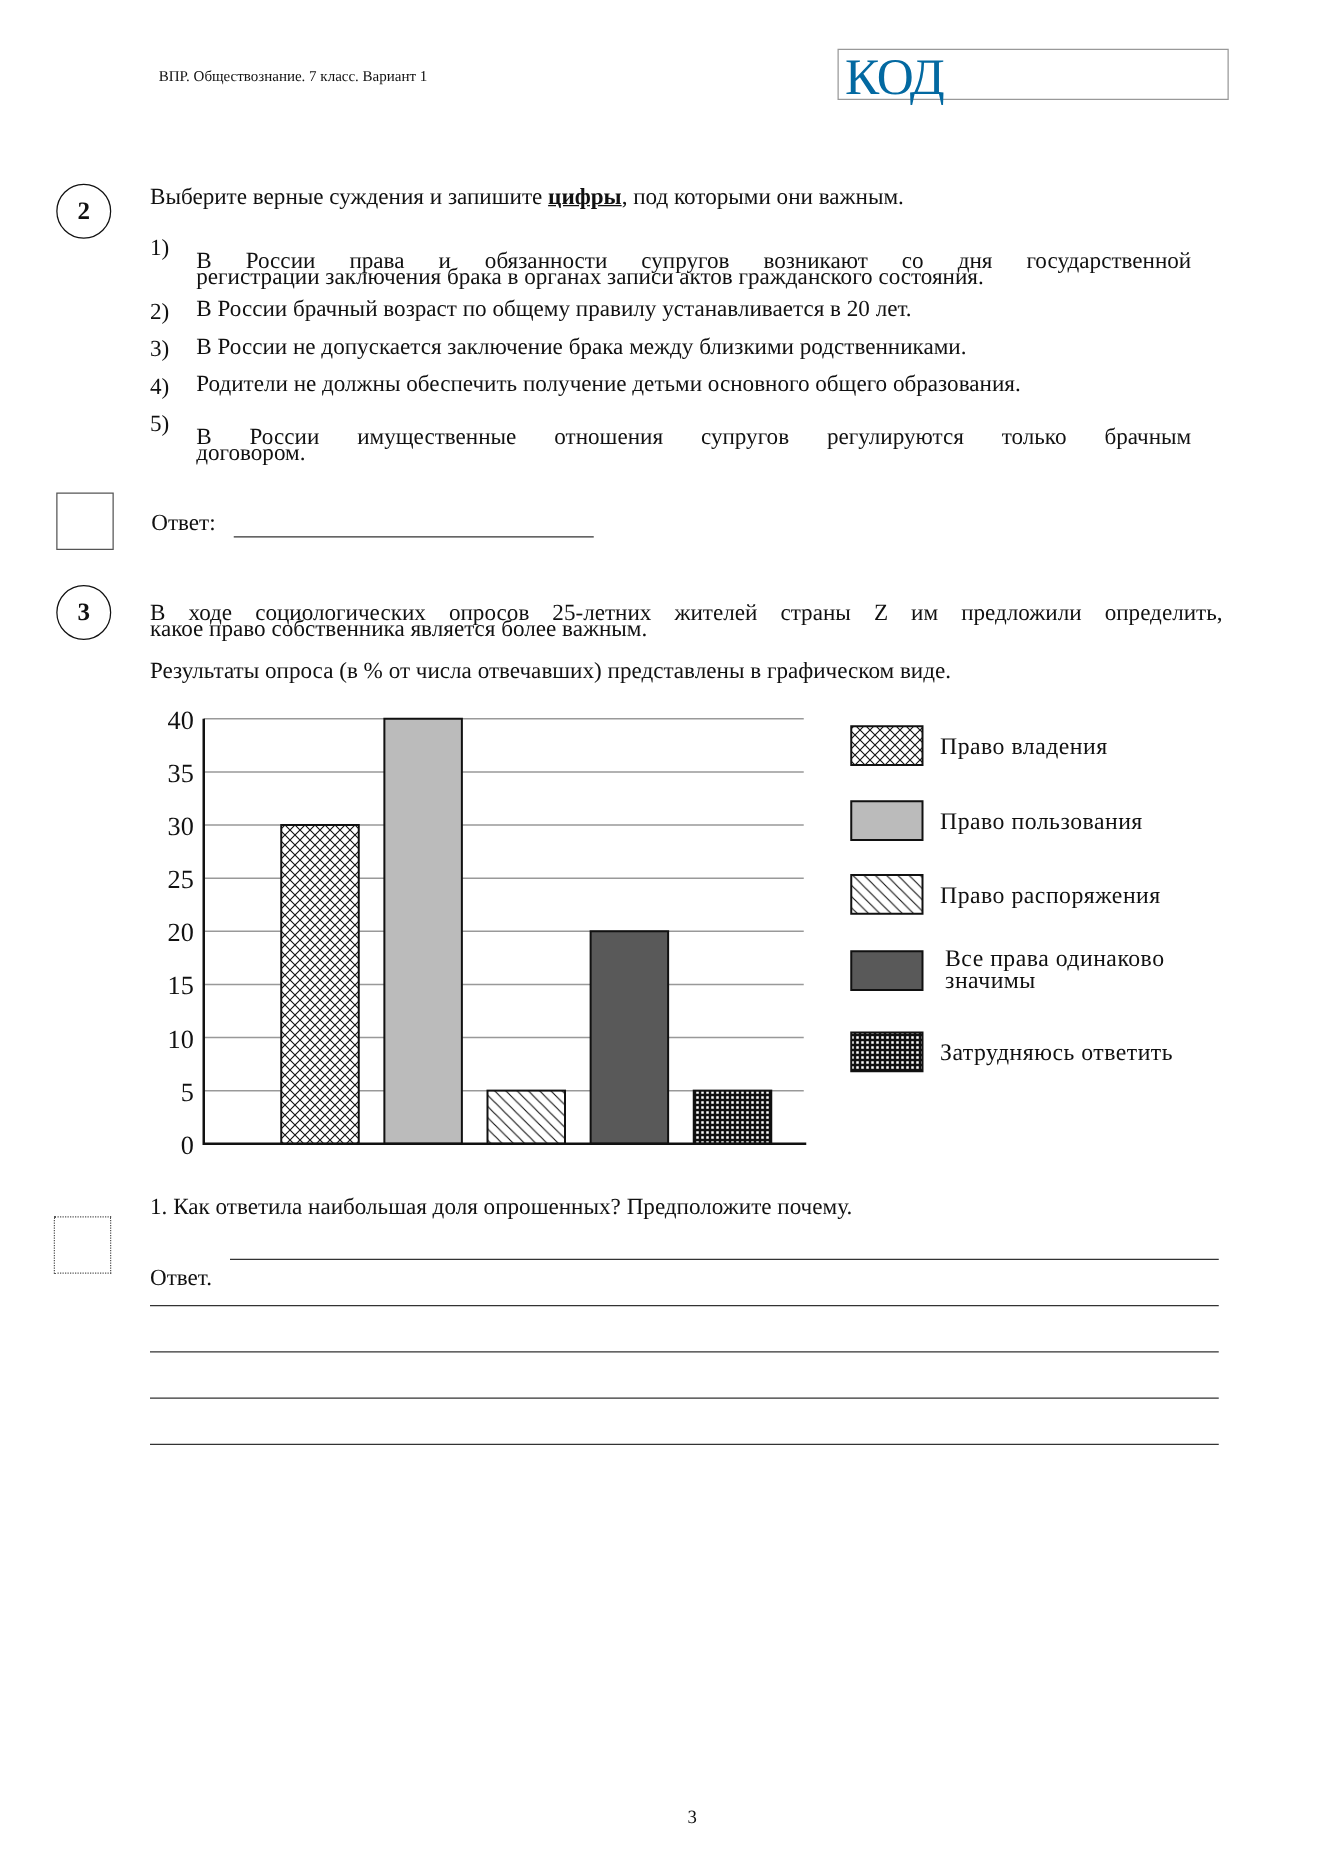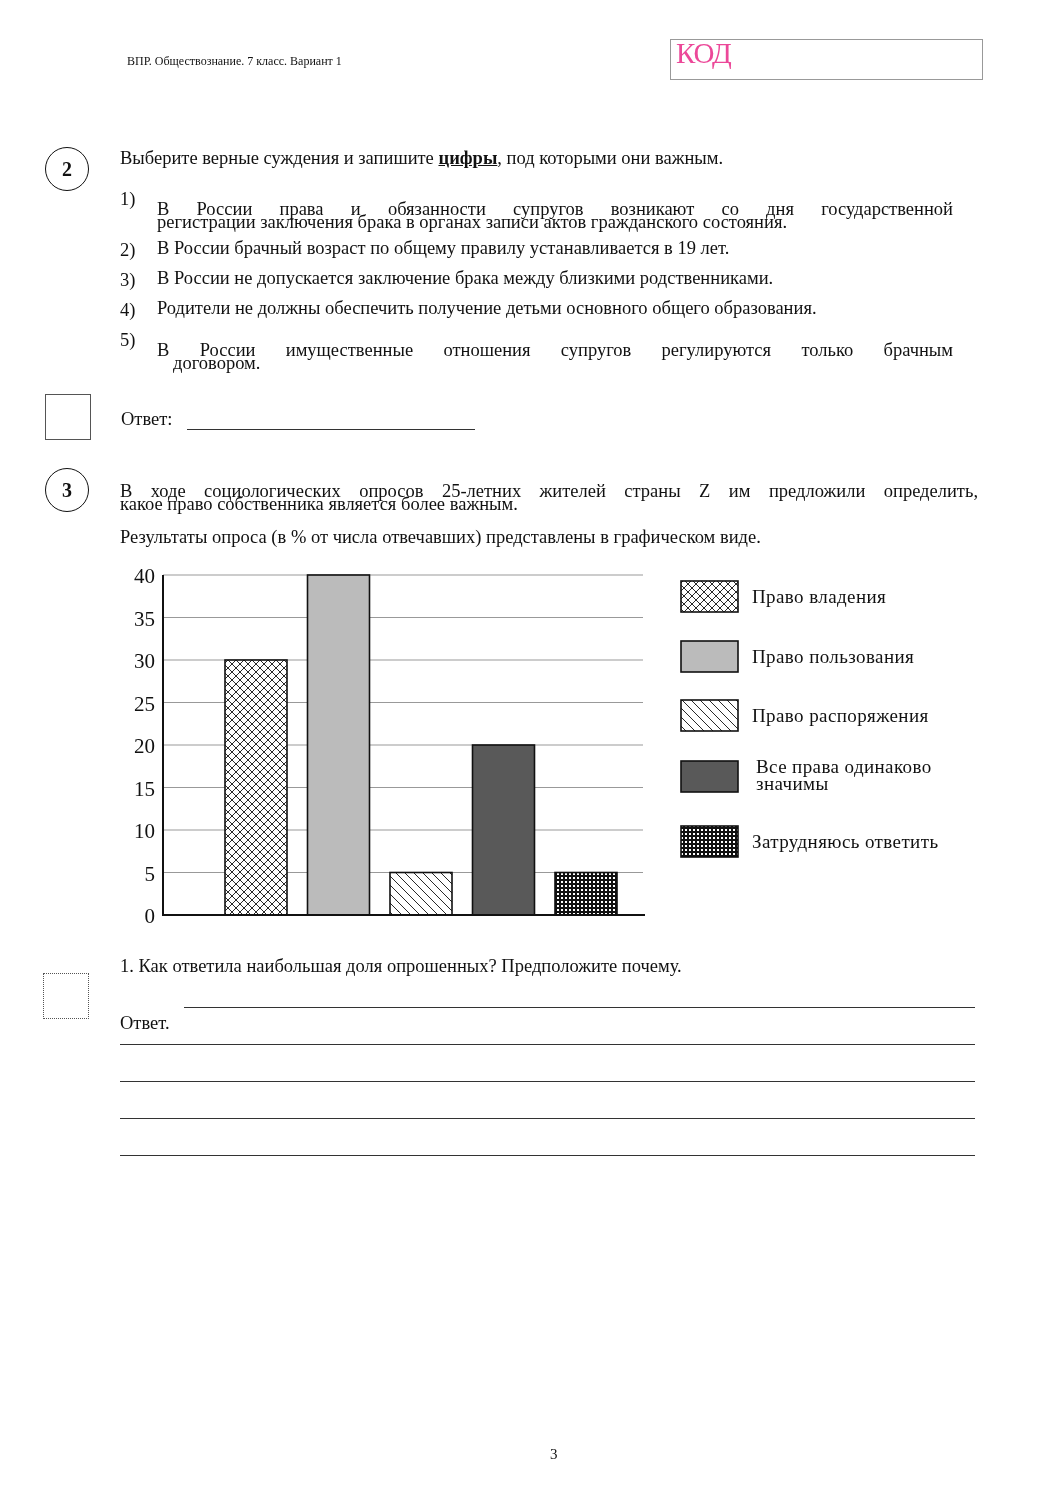--- a/index.html
+++ b/index.html
@@ -1,20 +1,20 @@
 <!DOCTYPE html>
 <html><head>
 <meta charset="utf-8">
 <style>
   html, body { margin: 0; padding: 0; background: #ffffff; }
   body { width: 1061px; height: 1500px; position: relative; font-family: "Liberation Serif", serif; color: #111; overflow: hidden; }
   .abs { position: absolute; }
   .header-title { left: 127px; top: 54px; font-size: 12px; }
   .kod-box { left: 670px; top: 39px; width: 313px; height: 41px; border: 1.5px solid #999; box-sizing: border-box; }
-  .kod-label { position: absolute; left: 5px; top: -3px; font-size: 29px; color: #ec4899; letter-spacing: -1px; }
+  .kod-label { position: absolute; left: 5px; top: -3px; font-size: 41px; color: #0369a1; letter-spacing: -1px; }
   .qnum { width: 44px; height: 44px; border: 1.6px solid #111; border-radius: 50%; box-sizing: border-box; display: flex; align-items: center; justify-content: center; font-weight: bold; font-size: 20px; }
   .text { font-size: 18.5px; line-height: 25px; }
   .justify { text-align: justify; text-align-last: justify; margin-top: 12px; }
   .item-num { font-size: 18.5px; }
   .score-box { width: 46px; height: 46px; border: 1.3px solid #555; box-sizing: border-box; }
   .score-box.dotted { border: 1.3px dotted #555; width: 46px; height: 46px; }
   .answer-line { border-bottom: 1.3px solid #333; height: 1px; }
   .page-num { left: 550px; top: 1446px; font-size: 15px; }
   u.bold { font-weight: bold; text-decoration: underline; text-align: right; }
 </style>
@@ -29,31 +29,31 @@
 <div class="abs qnum" style="left:45px; top:147px;">2</div>
 <div class="abs text" style="left:120px; top:146px;">
   <span>Выберите верные суждения и запишите </span><u class="bold">цифры</u><span>, под которыми они важным.</span>
 </div>
 
 <div class="abs item-num" style="left:120px; top:189px;">1)</div>
 <div class="abs text justify" style="left:157px; top:185px; width:796px;">В России права и обязанности супругов возникают со дня государственной</div>
 <div class="abs text" style="left:157px; top:210px;">регистрации заключения брака в органах записи актов гражданского состояния.</div>
 
 <div class="abs item-num" style="left:120px; top:240px;">2)</div>
-<div class="abs text" style="left:157px; top:236px;">В России брачный возраст по общему правилу устанавливается в 19 лет.</div>
+<div class="abs text" style="left:157px; top:236px;">В России брачный возраст по общему правилу устанавливается в 20 лет.</div>
 
 <div class="abs item-num" style="left:120px; top:270px;">3)</div>
 <div class="abs text" style="left:157px; top:266px;">В России не допускается заключение брака между близкими родственниками.</div>
 
 <div class="abs item-num" style="left:120px; top:300px;">4)</div>
 <div class="abs text" style="left:157px; top:296px;">Родители не должны обеспечить получение детьми основного общего образования.</div>
 
 <div class="abs item-num" style="left:120px; top:330px;">5)</div>
 <div class="abs text justify" style="left:157px; top:326px; width:796px;">В России имущественные отношения супругов регулируются только брачным</div>
-<div class="abs text" style="left:173px; top:351px;text-align:right;">договором.</div>
+<div class="abs text" style="left:157px; top:351px;text-align:right;">договором.</div>
 
 <div class="abs score-box" style="left:45px; top:394px;"></div>
 <div class="abs text" style="left:121px; top:407px;">Ответ:</div>
 <div class="abs answer-line" style="left:187px; top:428px; width:288px;"></div>
 
 <div class="abs qnum" style="left:45px; top:468px;">3</div>
 <div class="abs text justify" style="left:120px; top:467px; width:858px;">В ходе социологических опросов 25-летних жителей страны Z им предложили определить,</div>
 <div class="abs text" style="left:120px; top:492px;">какое право собственника является более важным.</div>
 <div class="abs text" style="left:120px; top:525px;">Результаты опроса (в % от числа отвечавших) представлены в графическом виде.</div>
 

